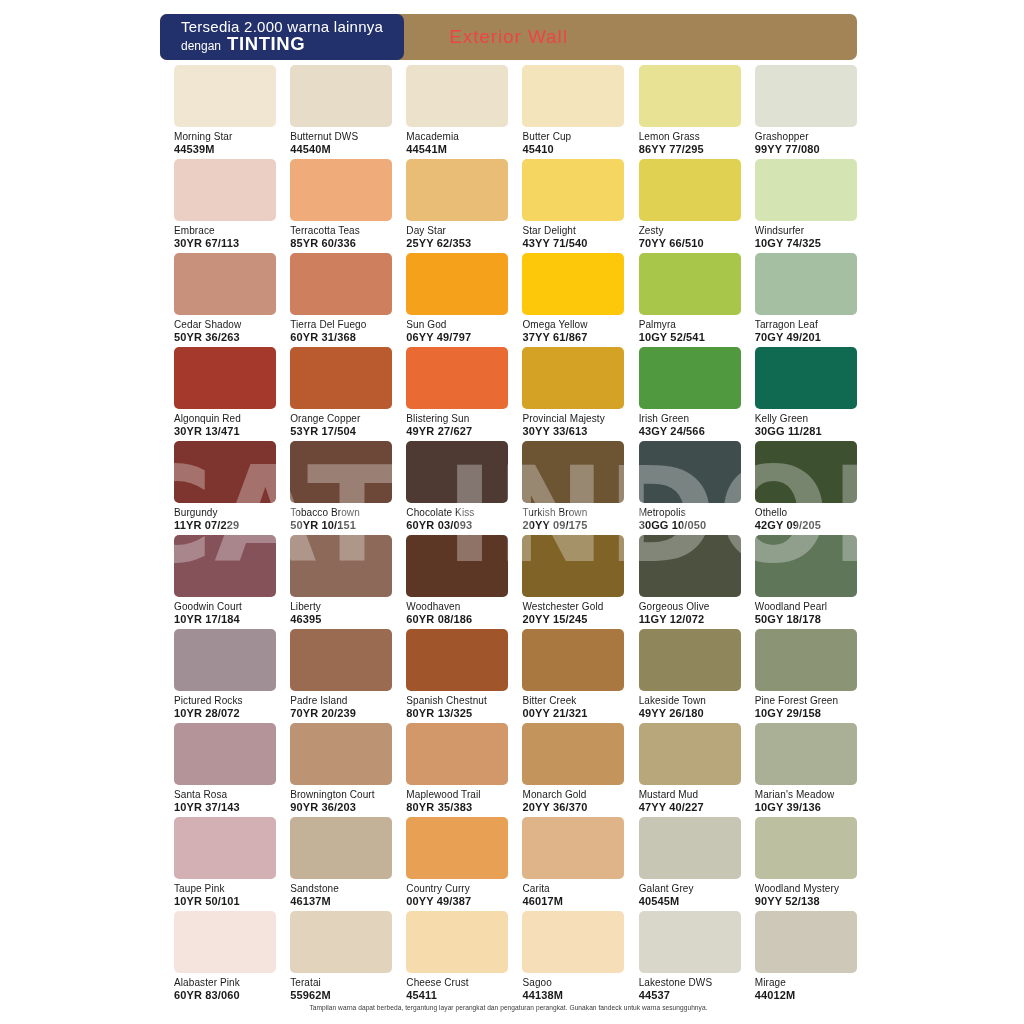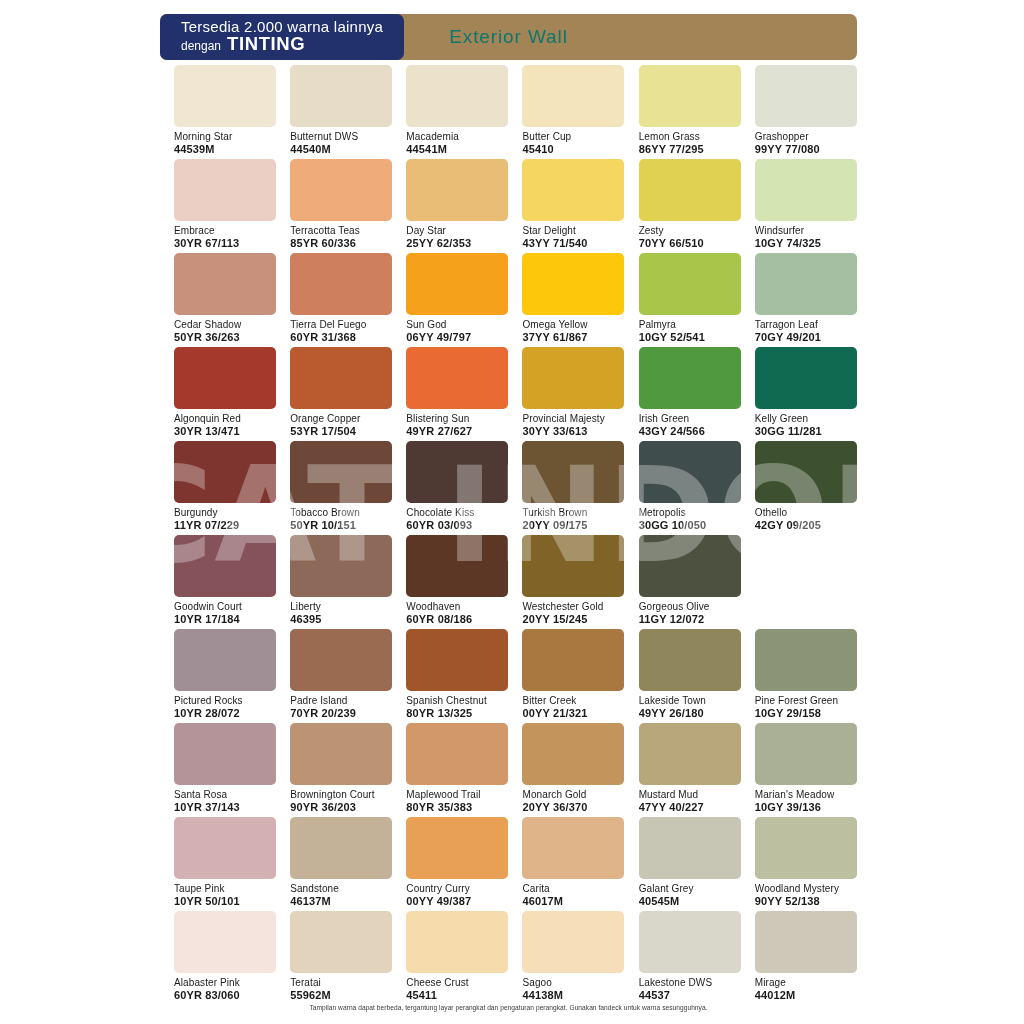--- a/index.html
+++ b/index.html
@@ -42,21 +42,21 @@
     border-radius: 7px;
   }
   .header-title {
     position: absolute;
     left: 0;
     top: 0;
     width: 697px;
     height: 45px;
     line-height: 46px;
     text-align: center;
-    color: #0f766e;
+    color: #ef4444;
     font-size: 19px;
     letter-spacing: 0.9px;
     font-weight: 500;
   }
   .tinting-badge {
     position: absolute;
     left: 0;
     top: 0;
     width: 244px;
     height: 46px;
@@ -438,20 +438,27 @@
             <div class="cell-code">20YY 15/245</div>
           </div>
         </div>
         <div class="cell">
           <div class="swatch" style="background: rgb(76, 82, 63);"></div>
           <div class="cell-label">
             <div class="cell-name">Gorgeous Olive</div>
             <div class="cell-code">11GY 12/072</div>
           </div>
         </div>
+        <div class="cell">
+          <div class="swatch" style="background: rgb(95, 118, 89);"></div>
+          <div class="cell-label">
+            <div class="cell-name">Woodland Pearl</div>
+            <div class="cell-code">50GY 18/178</div>
+          </div>
+        </div>
       </div>
       <div class="row">
         <div class="cell">
           <div class="swatch" style="background: rgb(160, 143, 148);"></div>
           <div class="cell-label">
             <div class="cell-name">Pictured Rocks</div>
             <div class="cell-code">10YR 28/072</div>
           </div>
         </div>
         <div class="cell">

